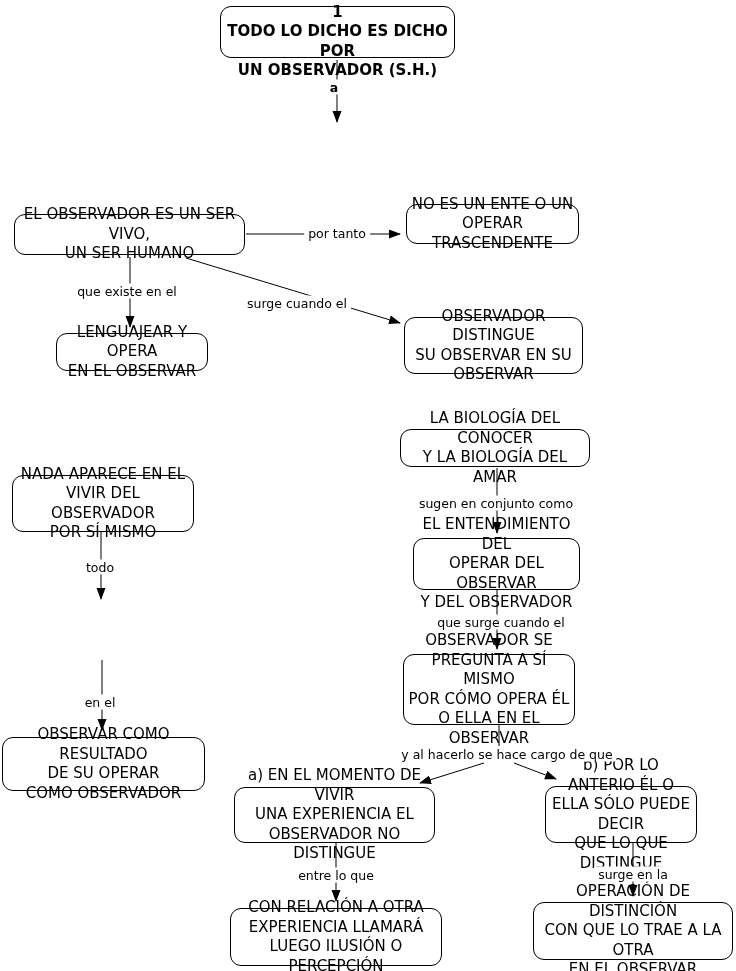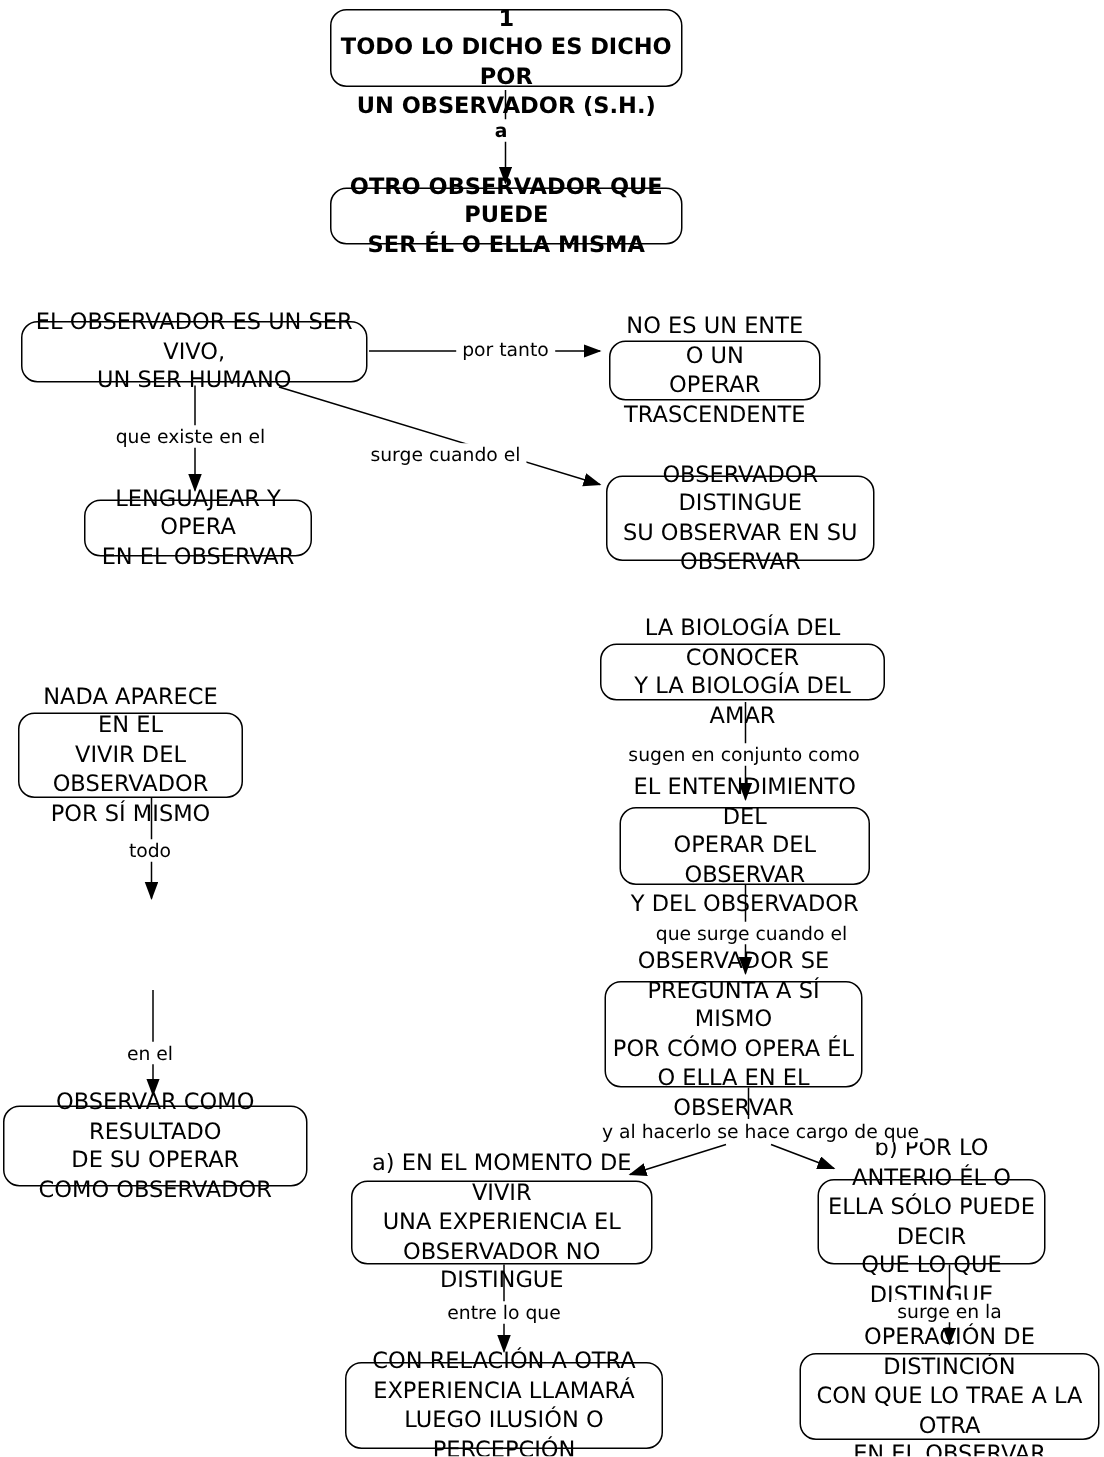--- a/index.html
+++ b/index.html
@@ -67,34 +67,32 @@
       <line x1="336" y1="843" x2="336" y2="901" marker-end="url(#arrow)"></line>
       <line x1="633" y1="843" x2="633" y2="896" marker-end="url(#arrow)"></line>
       <line x1="101" y1="532" x2="101" y2="599" marker-end="url(#arrow)"></line>
       <line x1="102" y1="660" x2="102" y2="730" marker-end="url(#arrow)"></line>
     </g>
   </svg>
 
   <div class="node bold" style="left:220px; top:6px;  width:235px; height:52px;">LEY SISTÉMICA BÁSICA Nº 1
 TODO LO DICHO ES DICHO POR
 UN OBSERVADOR (S.H.)</div>
-  <div class="node bold" style="left:220px; top:125px; width:235px; height:38px;">OTRO OBSERVADOR QUE PUEDE
-SER ÉL O ELLA MISMA</div>
   <div class="node" style="left:14px;  top:214px; width:231px; height:41px;">EL OBSERVADOR ES UN SER VIVO,
 UN SER HUMANO</div>
-  <div class="node" style="left:406px; top:227px; width:141px; height:40px;text-align:center;">NO ES UN ENTE O UN
+  <div class="node" style="left:406px; top:204px; width:173px; height:40px;text-align:center;">NO ES UN ENTE O UN
 OPERAR TRASCENDENTE</div>
   <div class="node" style="left:56px;  top:333px; width:152px; height:38px;">LENGUAJEAR Y OPERA
 EN EL OBSERVAR</div>
   <div class="node" style="left:404px; top:317px; width:179px; height:57px;">OBSERVADOR DISTINGUE
 SU OBSERVAR EN SU
 OBSERVAR</div>
   <div class="node" style="left:400px; top:429px; width:190px; height:38px;">LA BIOLOGÍA DEL CONOCER
 Y LA BIOLOGÍA DEL AMAR</div>
-  <div class="node" style="left:12px;  top:475px; width:150px; height:57px;">NADA APARECE EN EL
+  <div class="node" style="left:12px;  top:475px; width:182px; height:57px;">NADA APARECE EN EL
 VIVIR DEL OBSERVADOR
 POR SÍ MISMO</div>
   <div class="node" style="left:413px; top:538px; width:167px; height:52px;">EL ENTENDIMIENTO DEL
 OPERAR DEL OBSERVAR
 Y DEL OBSERVADOR</div>
   <div class="node" style="left:403px; top:654px; width:172px; height:71px;">OBSERVADOR SE
 PREGUNTA A SÍ MISMO
 POR CÓMO OPERA ÉL
 O ELLA EN EL OBSERVAR</div>
   <div class="node" style="left:2px;   top:737px; width:203px; height:54px;">OBSERVAR COMO RESULTADO

